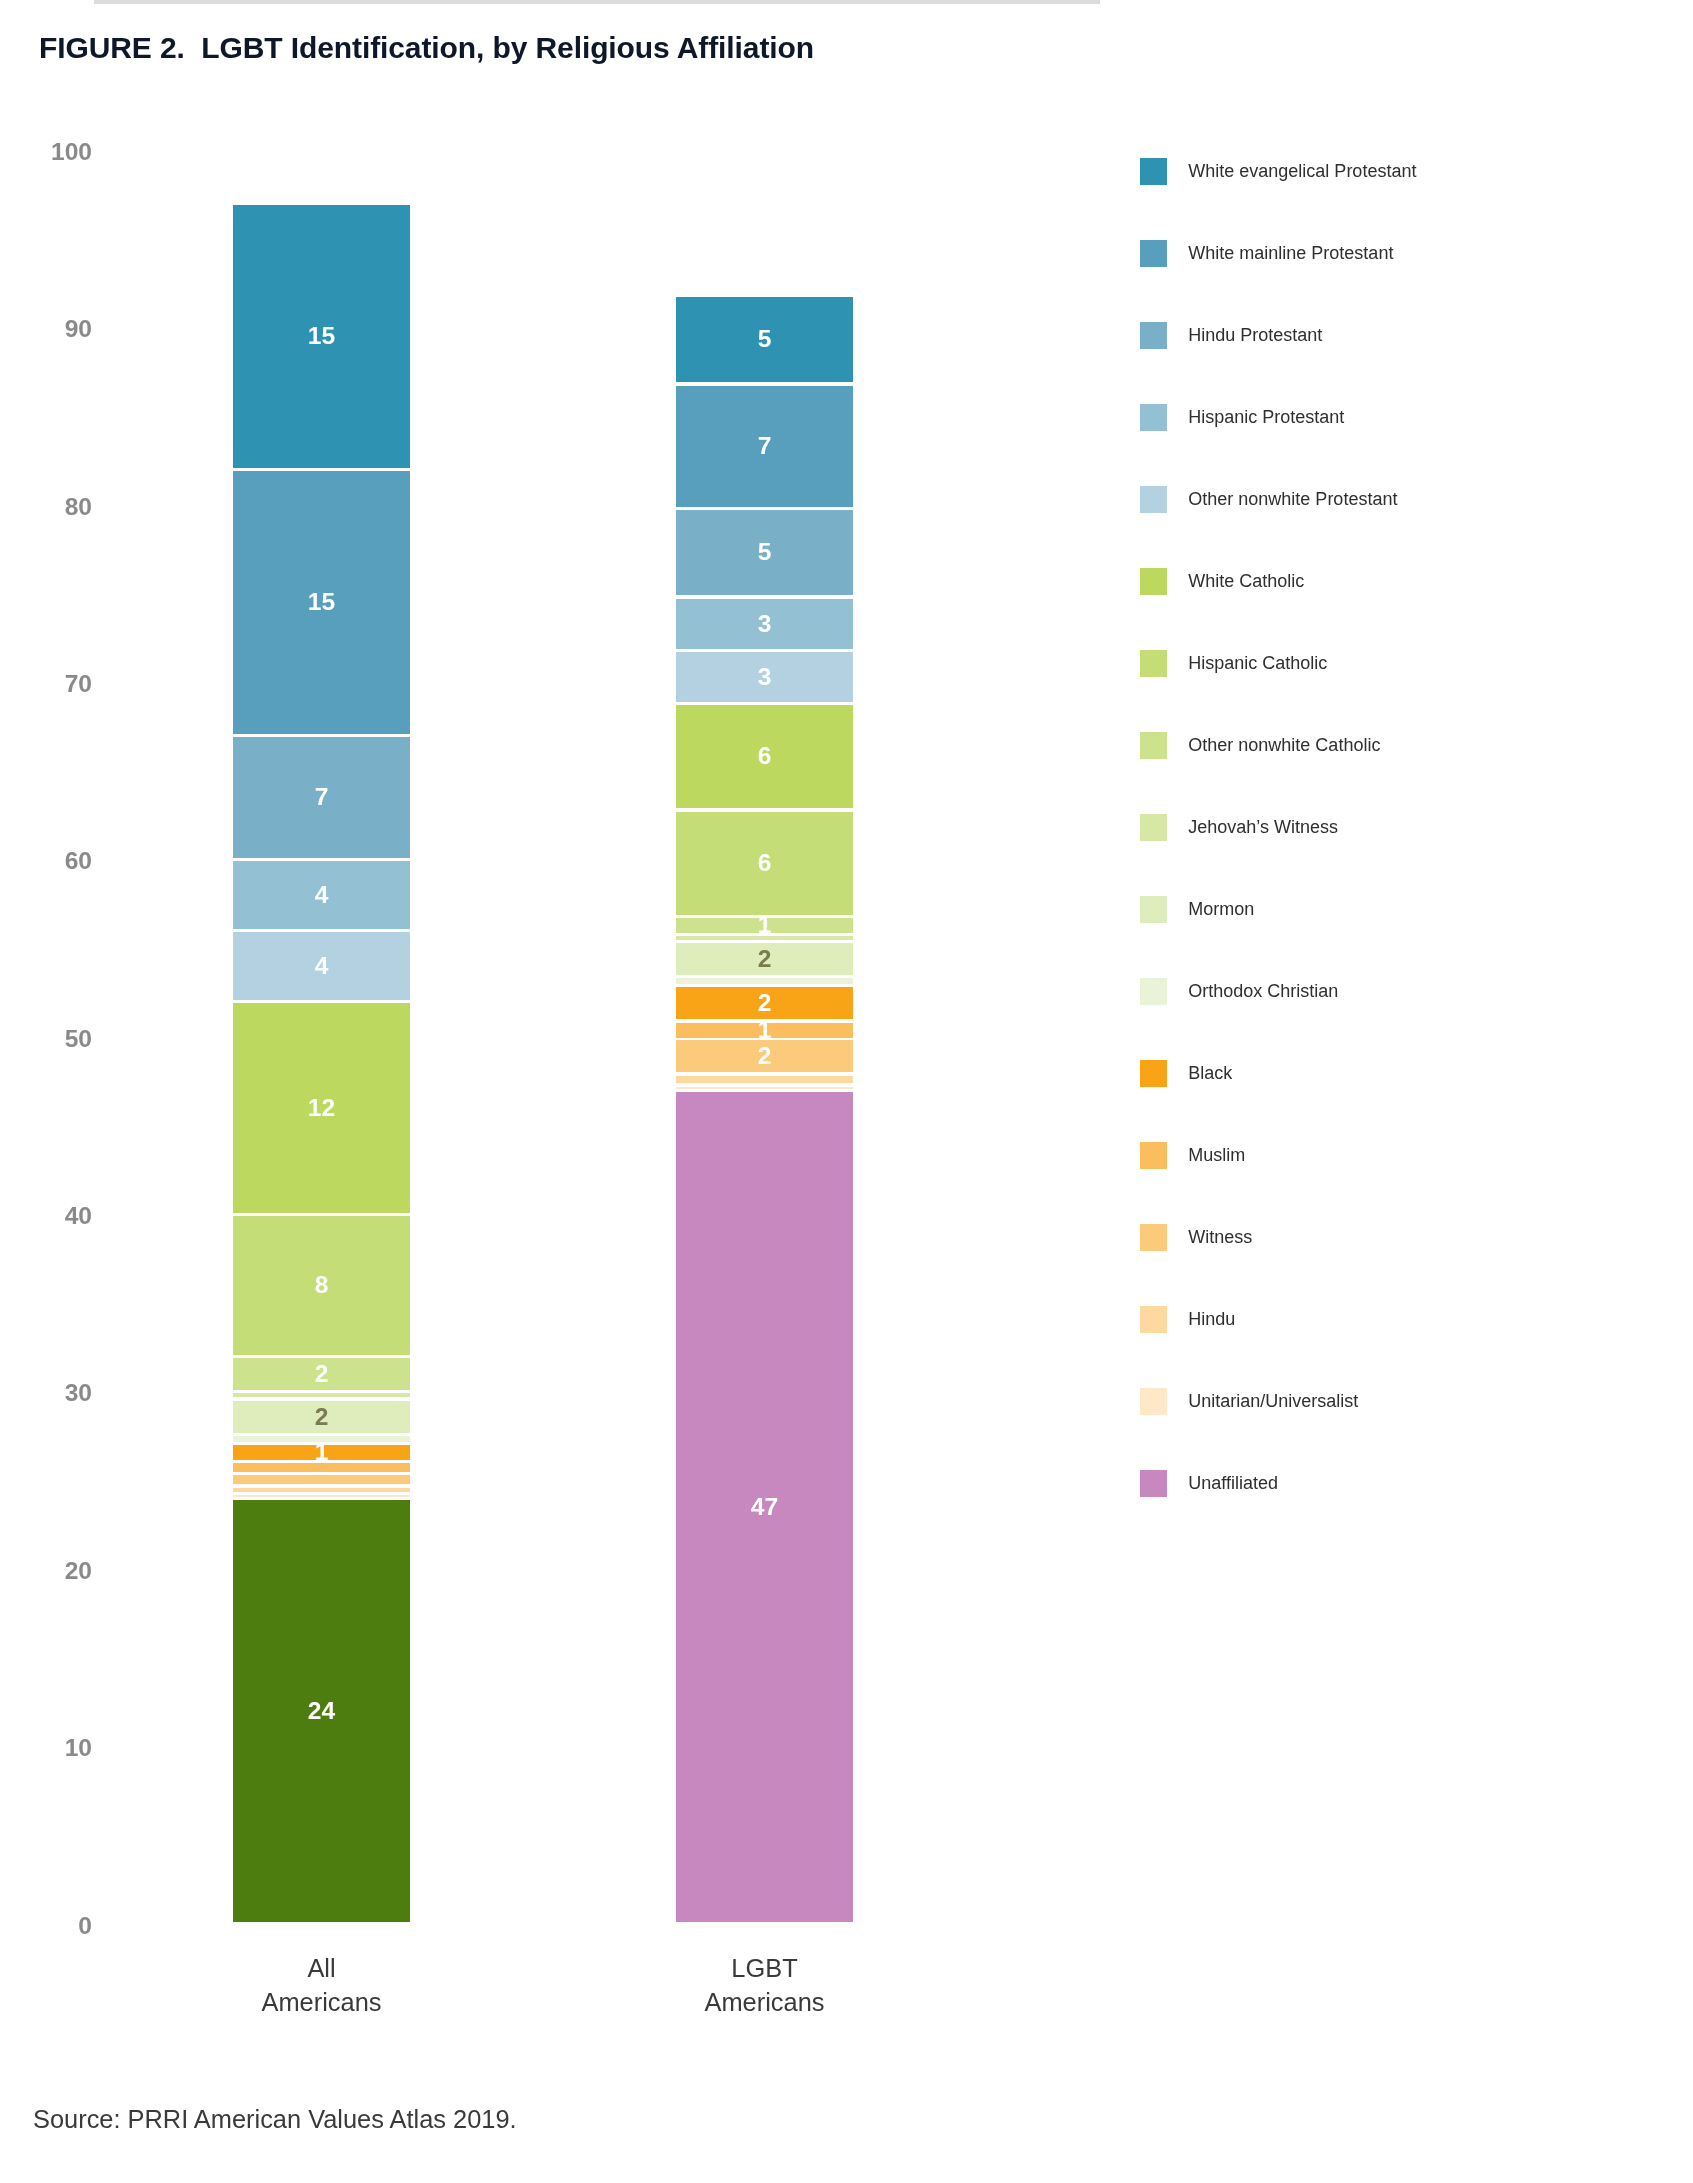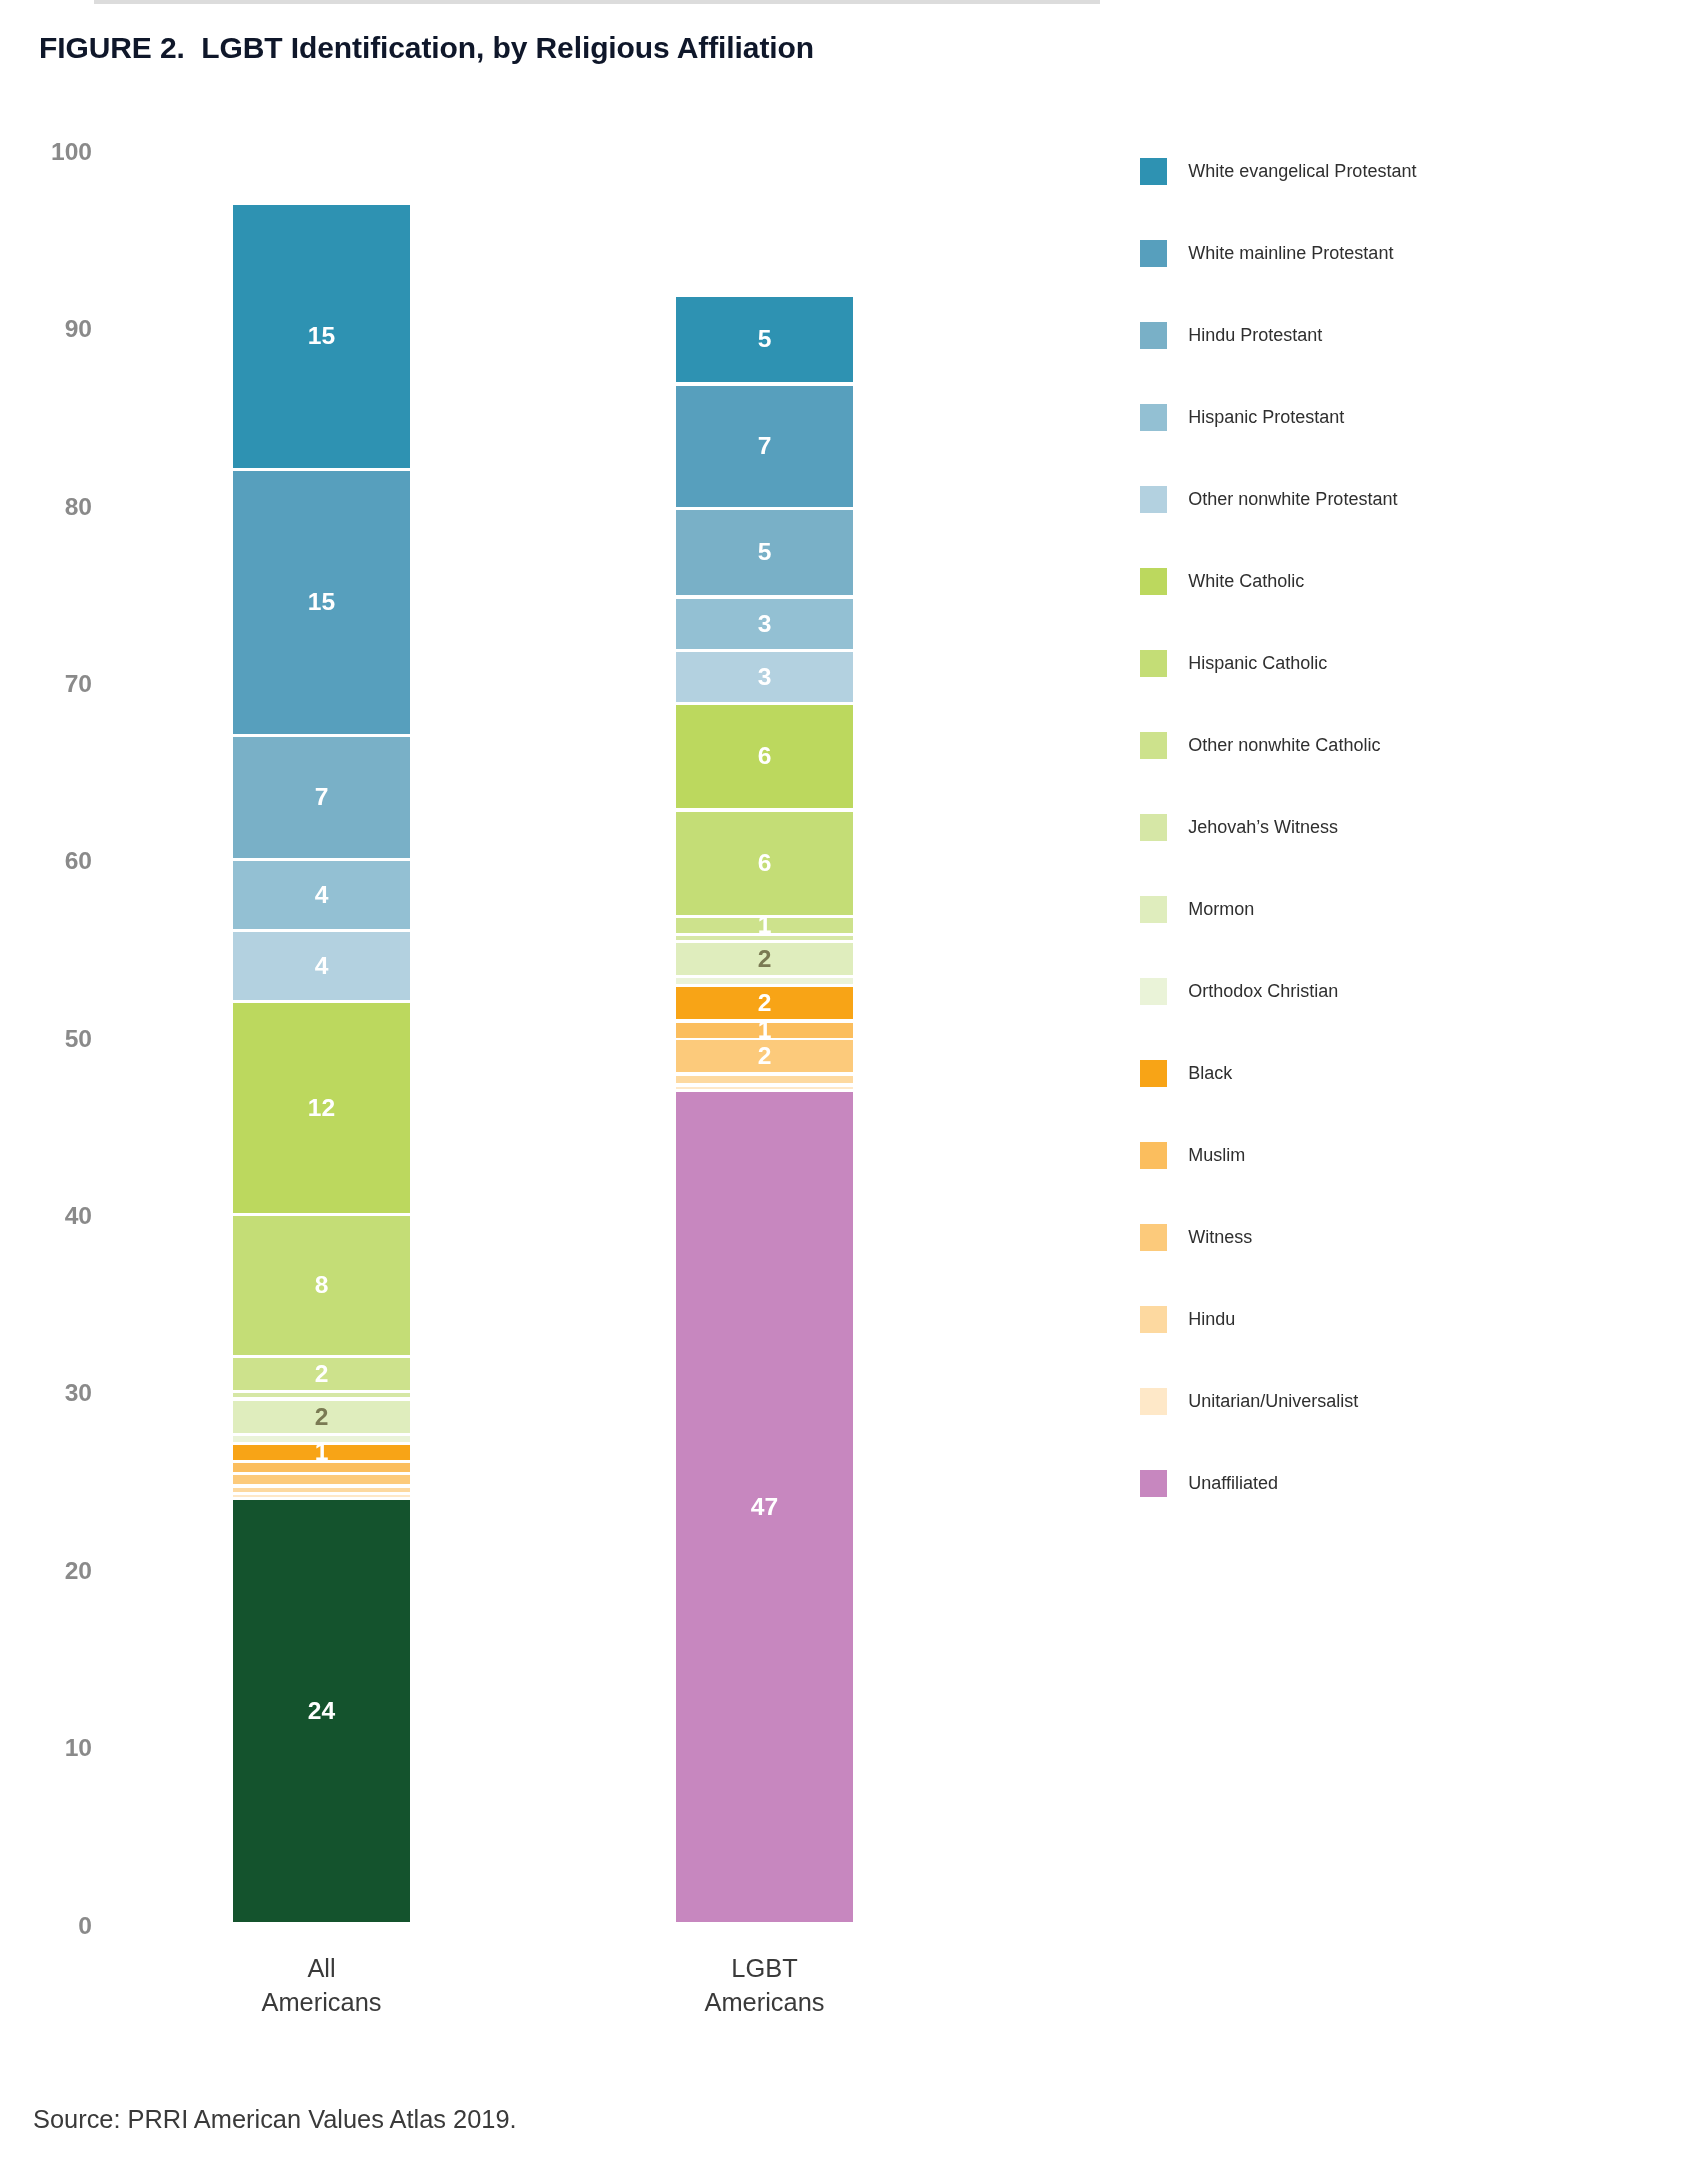--- a/index.html
+++ b/index.html
@@ -129,21 +129,21 @@
         <div class="ytick" style="top: 1039px;">50</div>
         <div class="ytick" style="top: 1216px;">40</div>
         <div class="ytick" style="top: 1393px;">30</div>
         <div class="ytick" style="top: 1571px;">20</div>
         <div class="ytick" style="top: 1748px;">10</div>
         <div class="ytick" style="top: 1926px;">0</div>
       </div>
     <div class="baseline"></div>
     <div id="bars">
         <div class="bar" style="left: 233px; top: 0px; height: 1926px;">
-          <div class="seg" style="top: 1500px; height: 422px; background: #14532d;">
+          <div class="seg" style="top: 1500px; height: 422px; background: #4d7c0f;">
             <span class="val">24</span>
           </div>
           <div class="seg" style="top: 1495px; height: 2px; background: rgb(254, 232, 200);"></div>
           <div class="seg" style="top: 1488px; height: 3.8px; background: rgb(253, 217, 160);"></div>
           <div class="seg" style="top: 1475px; height: 9px; background: rgb(252, 202, 123);"></div>
           <div class="seg" style="top: 1463px; height: 9px; background: rgb(251, 190, 94);"></div>
           <div class="seg" style="top: 1445px; height: 14.5px; background: rgb(248, 164, 22);">
             <span class="val">1</span>
           </div>
           <div class="seg dark-label" style="top: 1436px; height: 5.6px; background: rgb(234, 243, 216);"></div>

